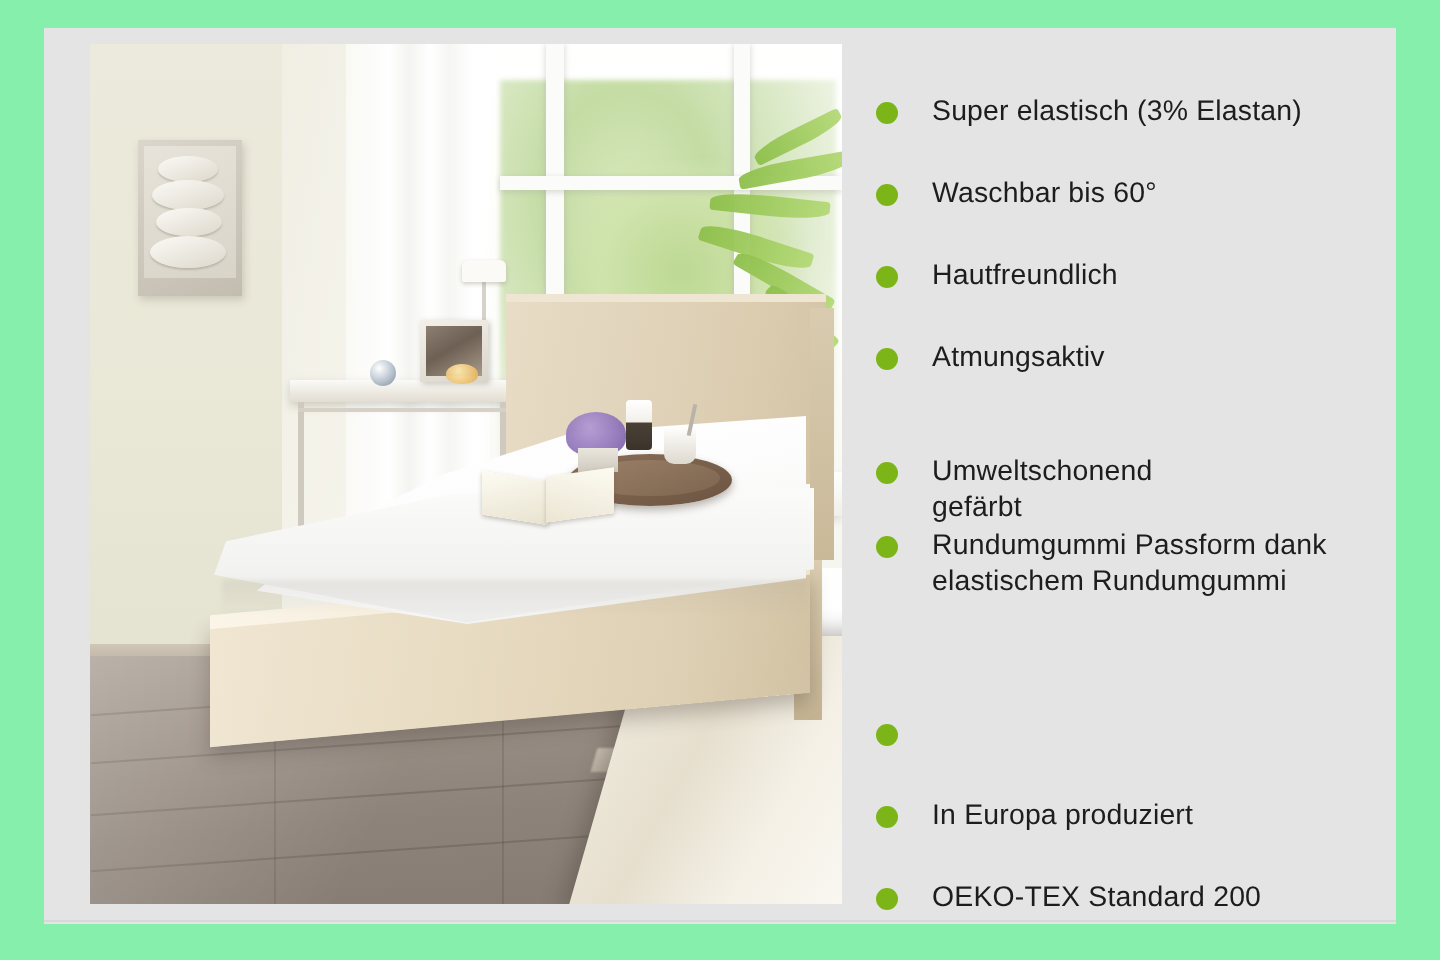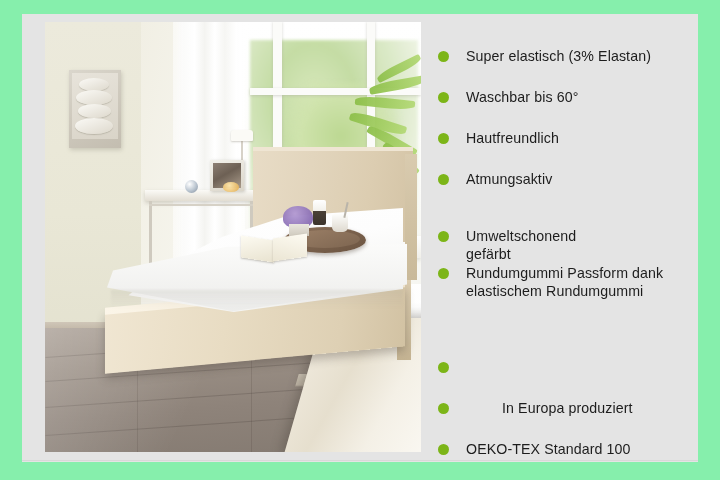--- a/index.html
+++ b/index.html
@@ -299,25 +299,25 @@
       <span class="dot"></span>
       <span class="f-text">Rundumgummi Passform dank
 elastischem Rundumgummi</span>
     </div>
 
 
     <div class="f-item" style="top:323px;">
       <span class="dot"></span>
     </div>
 
-    <div class="f-item" style="top:364px;gap:36px;">
+    <div class="f-item" style="top:364px;">
       <span class="dot"></span>
       <span class="f-text">In Europa produziert</span>
     </div>
 
     <div class="f-item" style="top:405px;">
       <span class="dot"></span>
-      <span class="f-text">OEKO-TEX Standard 100</span>
+      <span class="f-text">OEKO-TEX Standard 200</span>
     </div>
 
   </div>
 
 </div>
 
 </body></html>

